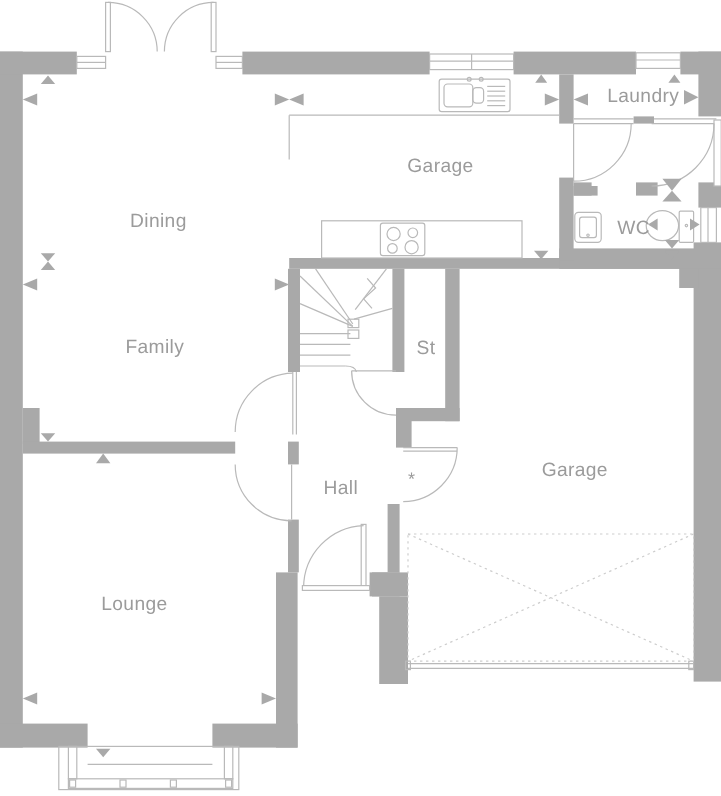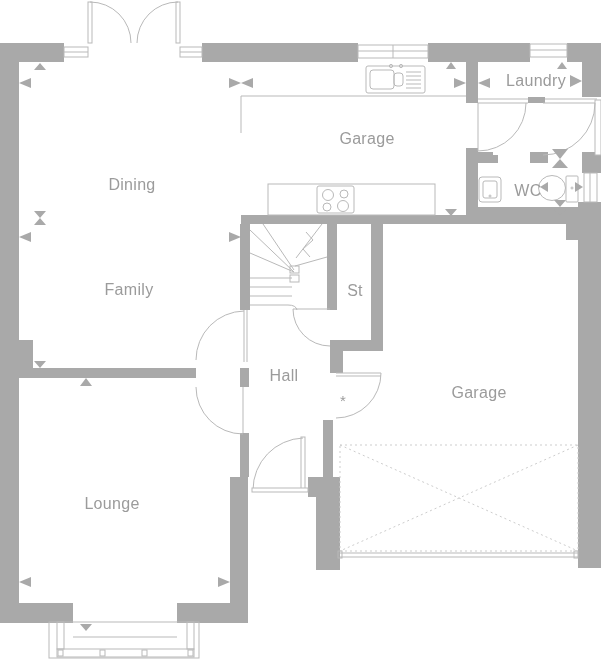--- a/index.html
+++ b/index.html
@@ -243,17 +243,17 @@
     <polygon points="575,182 575,192 583,187"></polygon>
   </g>
 </svg>
 
   <div class="room-label" style="left:132px;top:145px;margin-top:40px;">Dining</div>
   <div class="room-label" style="left:367px;top:139px;">Garage</div>
   <div class="room-label" style="left:536px;top:81px;">Laundry</div>
   <div class="room-label" style="left:528px;top:191px;">WC</div>
   <div class="room-label" style="left:129px;top:290px;">Family</div>
   <div class="room-label" style="left:355px;top:291px;">St</div>
-  <div class="room-label" style="left:284px;top:376px;">Hall</div>
+  <div class="room-label" style="left:284px;top:408px;">Hall</div>
   <div class="room-label" style="left:479px;top:393px;">Garage</div>
   <div class="room-label" style="left:112px;top:504px;">Lounge</div>
   <div class="symbol-label" style="left:343px;top:400px;">*</div>
 </div>
 
 </body></html>

